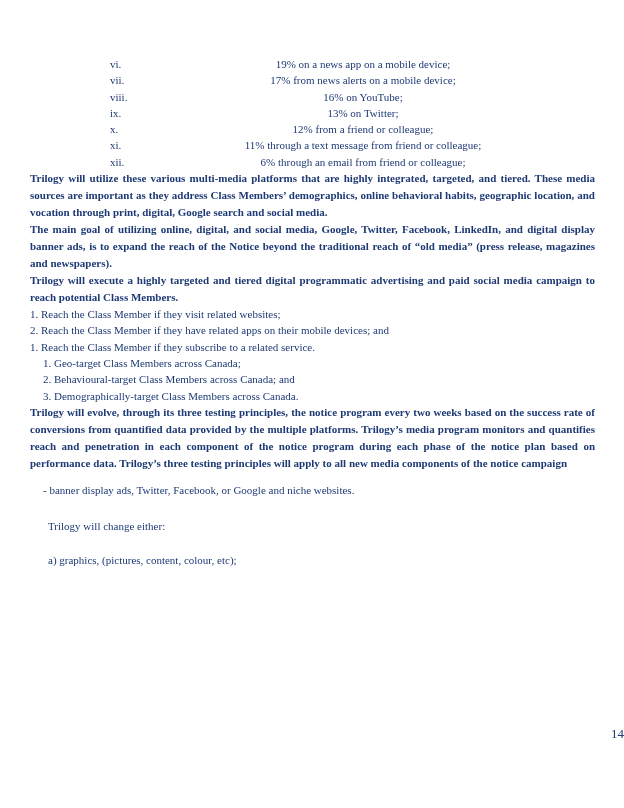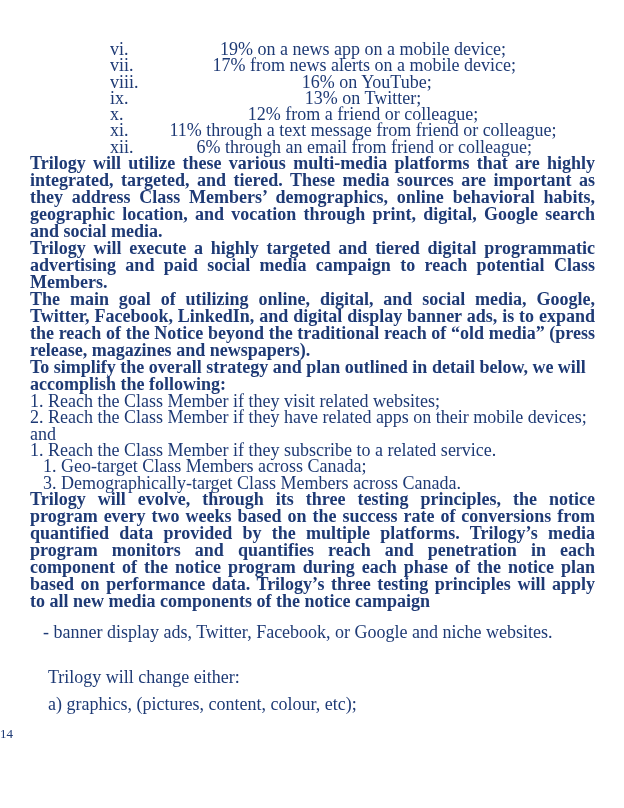--- a/index.html
+++ b/index.html
@@ -10,22 +10,22 @@
   .page {
     position: relative;
     width: 624px;
     height: 808px;
     background: #ffffff;
     font-family: "Liberation Serif", serif;
     color: #1e3a75;
     overflow: hidden;
   }
   .content {
-    padding: 41px 29px 0 30px;
-    font-size: 18px;
+    padding: 56px 29px 0 30px;
+    font-size: 11px;
   }
   
   .roman-list {
     margin-left: 80px;
   }
   .roman-row {
     display: flex;
     line-height: 16.3px;
   }
   .roman-num {
@@ -44,37 +44,37 @@
     font-weight: bold;
   }
   .mt-p1 { margin-top: 26px; }
   .mt-p2 { margin-top: 14px; }
   .mt-p3 { margin-top: 15px; }
   .mt-h1 { margin-top: 12px; }
   .mt-h2 { margin-top: 22px; }
   .mt-p4 { margin-top: 6px; }
   .mt-banner { margin-top: 12px; }
   .mt-change { margin-top: 24px; }
-  .mt-ab { margin-top: 8px; font-family: Liberation Serif, serif; }
+  .mt-ab { margin-top: 20px; font-family: Liberation Serif, serif; }
   .heading-bold {
     margin: 0;
     font-weight: bold;
     line-height: 17px;
   }
   .plain-list .list-line {
     line-height: 16.3px;
   }
   .indent-sm { margin-left: 13px; }
   .indent-md { margin-left: 18px; }
   .page-number {
     position: absolute;
     top: 726px;
     left: 0;
     right: 0;
-    text-align: left;
+    text-align: right;
     font-size: 13px;
     line-height: 16px;
   }
 </style>
 </head>
 <body>
 
 <div class="page">
   <div class="content">
 
@@ -104,33 +104,33 @@
         <span class="roman-text">11% through a text message from friend or colleague;</span>
       </div>
       <div class="roman-row">
         <span class="roman-num">xii.</span>
         <span class="roman-text">6% through an email from friend or colleague;</span>
       </div>
     </div>
 
     <p class="body mt-p1">Trilogy will utilize these various multi-media platforms that are highly integrated, targeted, and tiered. These media sources are important as they address Class Members’ demographics, online behavioral habits, geographic location, and vocation through print, digital, Google search and social media.</p>
 
+    <p class="body mt-p2">The main goal of utilizing online, digital, and social media, Google, Twitter, Facebook, LinkedIn, and digital display banner ads, is to expand the reach of the Notice beyond the traditional reach of “old media” (press release, magazines and newspapers).</p>
+
     <p class="body mt-p3">Trilogy will execute a highly targeted and tiered digital programmatic advertising and paid social media campaign to reach potential Class Members.</p>
 
-    <p class="body mt-p2">The main goal of utilizing online, digital, and social media, Google, Twitter, Facebook, LinkedIn, and digital display banner ads, is to expand the reach of the Notice beyond the traditional reach of “old media” (press release, magazines and newspapers).</p>
-
-    <p class="heading-bold mt-h1">To simplify the overall strategy and plan outlined in detail below, we will accomplish the following:</p>
     <div class="plain-list">
       <div class="list-line">1. Reach the Class Member if they visit related websites;</div>
       <div class="list-line">2. Reach the Class Member if they have related apps on their mobile devices; and</div>
       <div class="list-line">1. Reach the Class Member if they subscribe to a related service.</div>
     </div>
 
     <div class="plain-list indent-sm">
       <div class="list-line">1. Geo-target Class Members across Canada;</div>
+      <div class="list-line">2. Behavioural-target Class Members across Canada; and</div>
       <div class="list-line">3. Demographically-target Class Members across Canada.</div>
     </div>
 
     <p class="body mt-p4">Trilogy will evolve, through its three testing principles, the notice program every two weeks based on the success rate of conversions from quantified data provided by the multiple platforms. Trilogy’s media program monitors and quantifies reach and penetration in each component of the notice program during each phase of the notice plan based on performance data. Trilogy’s three testing principles will apply to all new media components of the notice campaign</p>
 
     <div class="mt-banner indent-sm list-line">- banner display ads, Twitter, Facebook, or Google and niche websites.</div>
 
     <div class="mt-change indent-md list-line">Trilogy will change either:</div>
 
     <div class="plain-list mt-ab indent-md">

